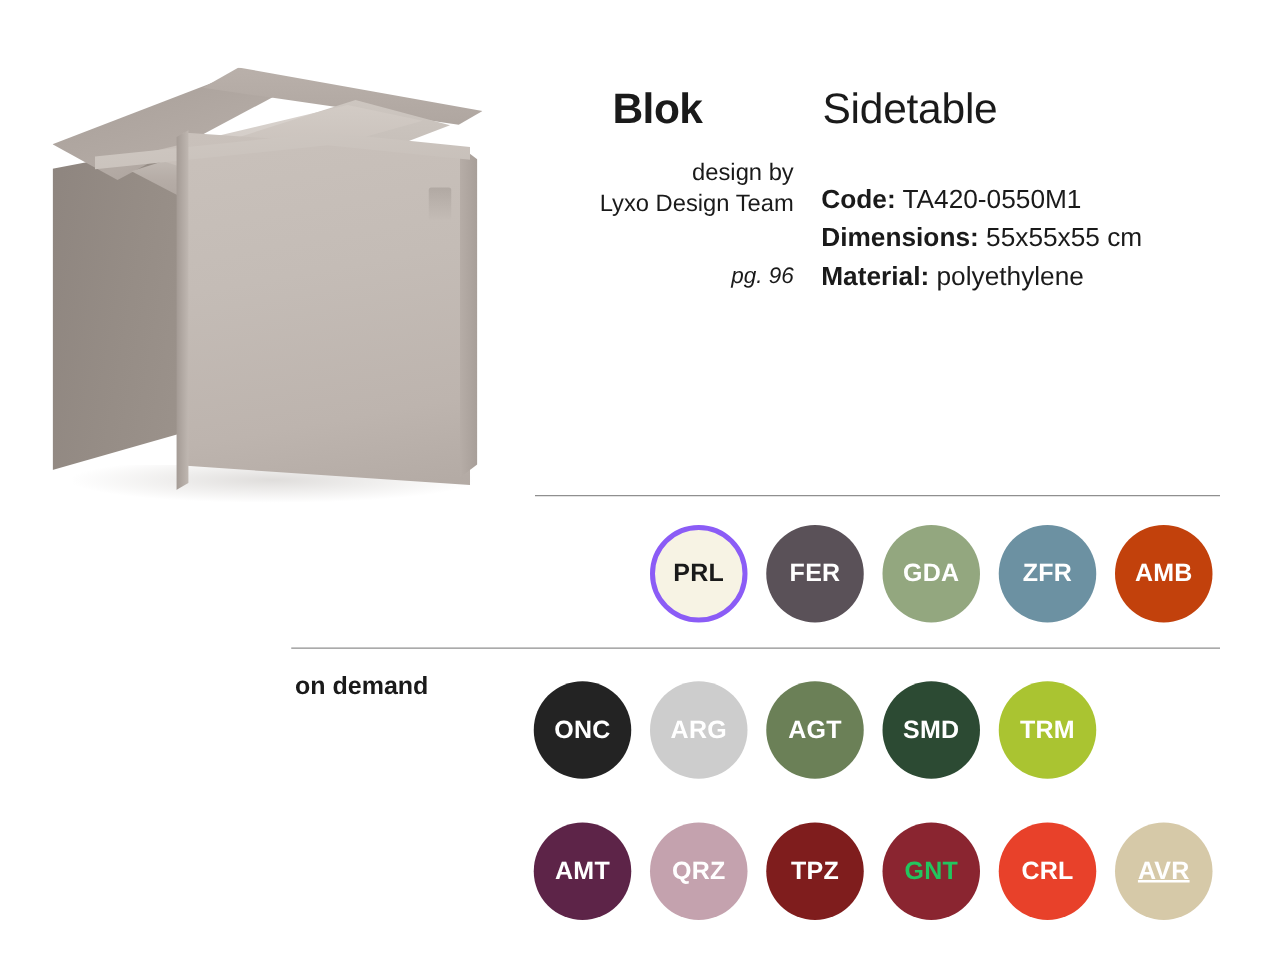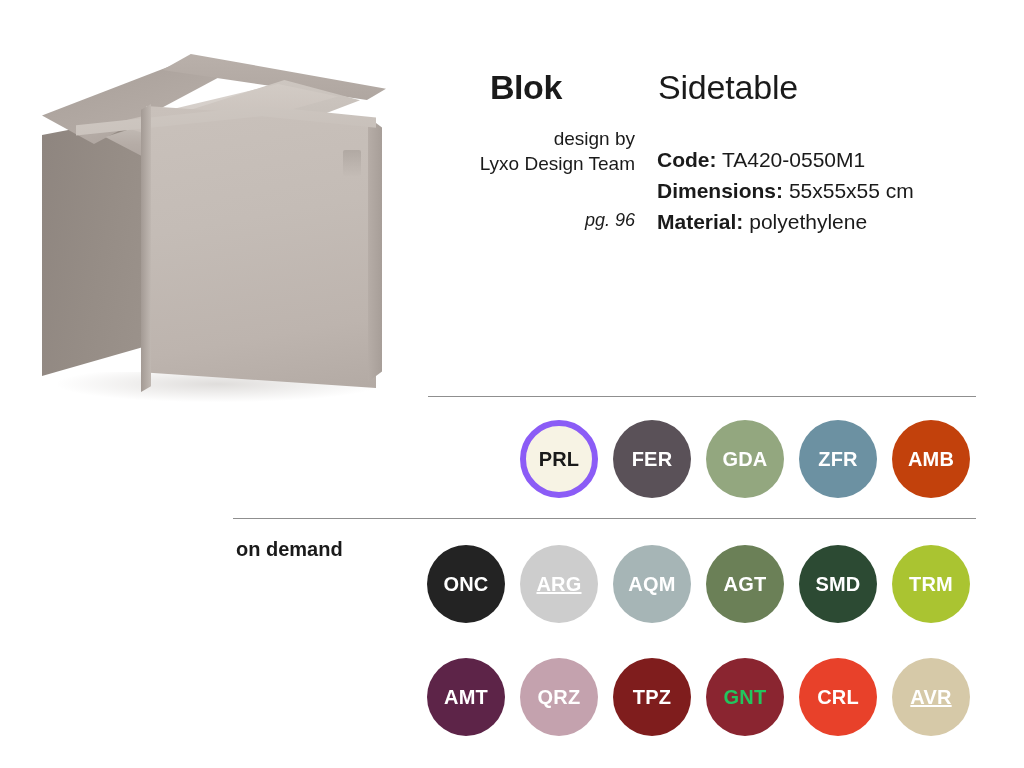--- a/index.html
+++ b/index.html
@@ -235,21 +235,21 @@
     justify-content: center;
     font-size: 20px;
     font-weight: bold;
     letter-spacing: 0.2px;
     color: #ffffff;
     box-sizing: border-box;
     user-select: none;
   }
   .swatch.light-text-dark {
     color: #1a1a1a;
-    border: 6px solid #8b5cf6;
+    border: 4px solid #8b5cf6;
   }
 </style>
 </head>
 <body>
 
 <div class="product-figure">
   <div class="cube">
     <div class="cube-shadow"></div>
     <div class="cube-left"></div>
     <div class="cube-rim-left"></div>
@@ -311,25 +311,22 @@
       <span>AMB</span>
     </div>
   </div>
 
 <div class="on-demand-label">on demand</div>
 
 <div class="swatch-row row-demand-1">
     <div class="swatch" style="background: rgb(35, 35, 35); color: rgb(255, 255, 255);">
       <span>ONC</span>
     </div>
-    <div class="swatch" style="background: rgb(205, 205, 205); color: rgb(255, 255, 255); text-decoration: underline;">
+    <div class="swatch" style="background: rgb(205, 205, 205); color: rgb(255, 255, 255);">
       <span>ARG</span>
-    </div>
-    <div class="swatch" style="background: rgb(166, 181, 182); color: rgb(255, 255, 255);">
-      <span>AQM</span>
     </div>
     <div class="swatch" style="background: rgb(107, 128, 87); color: rgb(255, 255, 255);">
       <span>AGT</span>
     </div>
     <div class="swatch" style="background: rgb(44, 74, 51); color: rgb(255, 255, 255);">
       <span>SMD</span>
     </div>
     <div class="swatch" style="background: rgb(170, 196, 49); color: rgb(255, 255, 255);">
       <span>TRM</span>
     </div>

